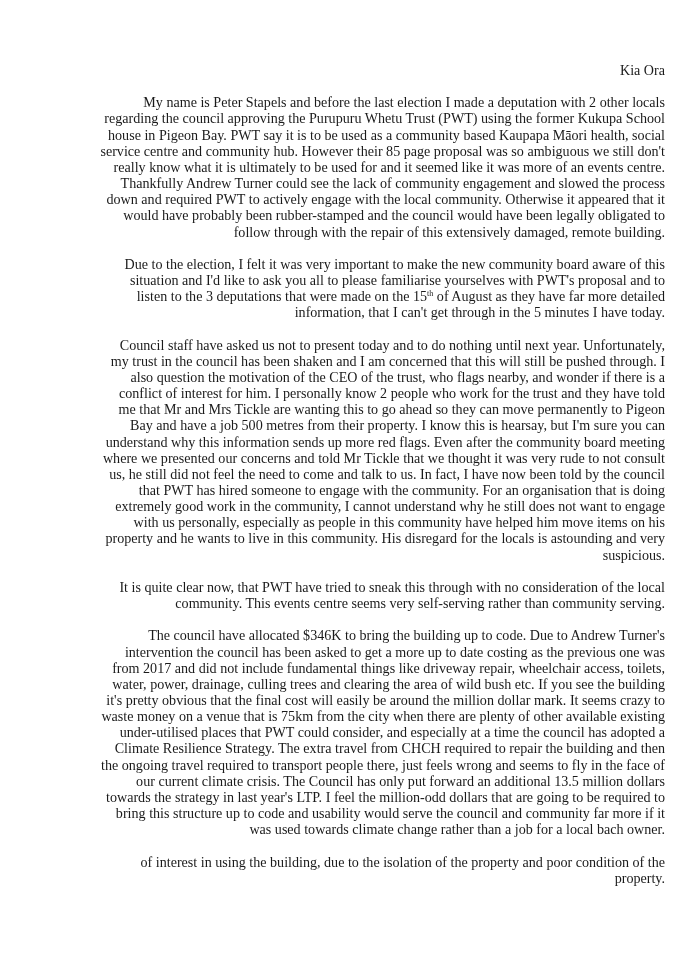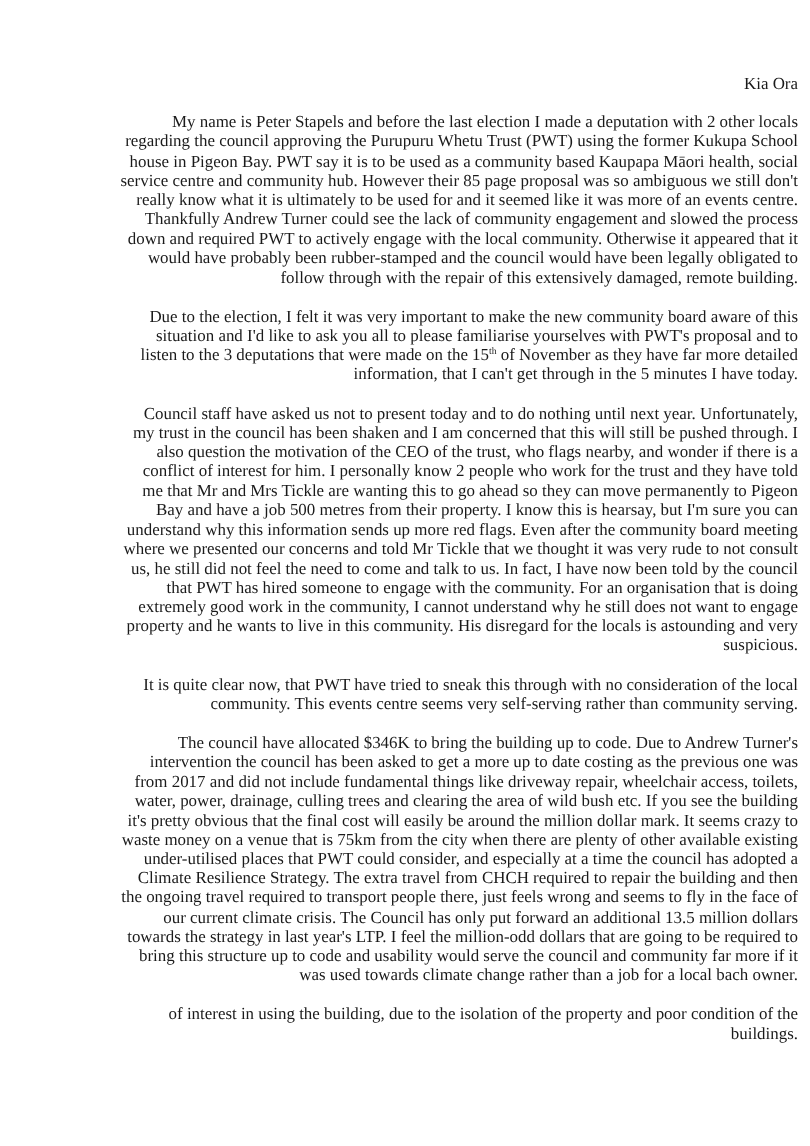--- a/index.html
+++ b/index.html
@@ -31,36 +31,37 @@
     <span class="line">really know what it is ultimately to be used for and it seemed like it was more of an events centre.</span>
     <span class="line">Thankfully Andrew Turner could see the lack of community engagement and slowed the process</span>
     <span class="line">down and required PWT to actively engage with the local community. Otherwise it appeared that it</span>
     <span class="line">would have probably been rubber-stamped and the council would have been legally obligated to</span>
     <span class="line">follow through with the repair of this extensively damaged, remote building.</span>
   </p>
 
   <p class="para">
     <span class="line">Due to the election, I felt it was very important to make the new community board aware of this</span>
     <span class="line">situation and I'd like to ask you all to please familiarise yourselves with PWT's proposal and to</span>
-    <span class="line"><span>listen to the 3 deputations that were made on the 15</span><sup>th</sup><span> of November as they have far more detailed</span></span>
+    <span class="line"><span>listen to the 3 deputations that were made on the 15</span><sup>th</sup><span> of August as they have far more detailed</span></span>
     <span class="line">information, that I can't get through in the 5 minutes I have today.</span>
   </p>
 
   <p class="para">
     <span class="line">Council staff have asked us not to present today and to do nothing until next year. Unfortunately,</span>
     <span class="line">my trust in the council has been shaken and I am concerned that this will still be pushed through. I</span>
     <span class="line">also question the motivation of the CEO of the trust, who flags nearby, and wonder if there is a</span>
     <span class="line">conflict of interest for him. I personally know 2 people who work for the trust and they have told</span>
     <span class="line">me that Mr and Mrs Tickle are wanting this to go ahead so they can move permanently to Pigeon</span>
     <span class="line">Bay and have a job 500 metres from their property. I know this is hearsay, but I'm sure you can</span>
     <span class="line">understand why this information sends up more red flags. Even after the community board meeting</span>
     <span class="line">where we presented our concerns and told Mr Tickle that we thought it was very rude to not consult</span>
     <span class="line">us, he still did not feel the need to come and talk to us. In fact, I have now been told by the council</span>
     <span class="line">that PWT has hired someone to engage with the community. For an organisation that is doing</span>
     <span class="line">extremely good work in the community, I cannot understand why he still does not want to engage</span>
+    <span class="line">with us personally, especially as people in this community have helped him move items on his</span>
     <span class="line">property and he wants to live in this community. His disregard for the locals is astounding and very</span>
     <span class="line">suspicious.</span>
   </p>
 
   <p class="para">
     <span class="line">It is quite clear now, that PWT have tried to sneak this through with no consideration of the local</span>
     <span class="line">community. This events centre seems very self-serving rather than community serving.</span>
   </p>
 
   <p class="para">
@@ -74,15 +75,15 @@
     <span class="line">Climate Resilience Strategy. The extra travel from CHCH required to repair the building and then</span>
     <span class="line">the ongoing travel required to transport people there, just feels wrong and seems to fly in the face of</span>
     <span class="line">our current climate crisis. The Council has only put forward an additional 13.5 million dollars</span>
     <span class="line">towards the strategy in last year's LTP. I feel the million-odd dollars that are going to be required to</span>
     <span class="line">bring this structure up to code and usability would serve the council and community far more if it</span>
     <span class="line">was used towards climate change rather than a job for a local bach owner.</span>
   </p>
 
   <p class="para">
     <span class="line">of interest in using the building, due to the isolation of the property and poor condition of the</span>
-    <span class="line">buildings.</span>
+    <span class="line">property.</span>
   </p>
 </div>
 
 </body></html>

